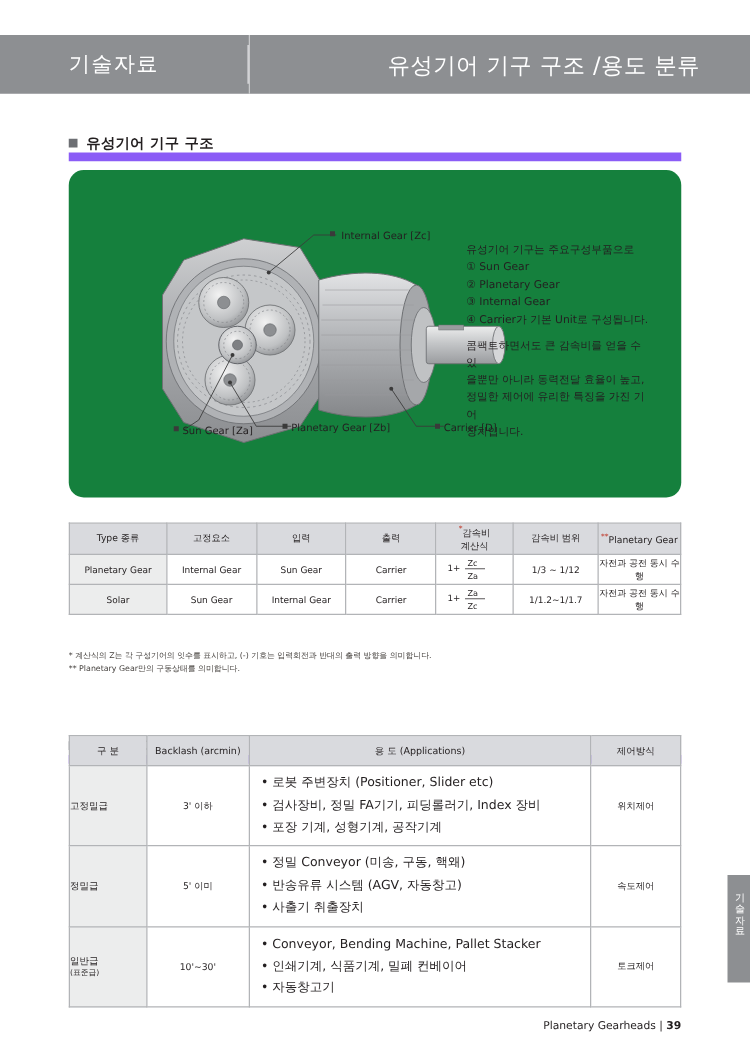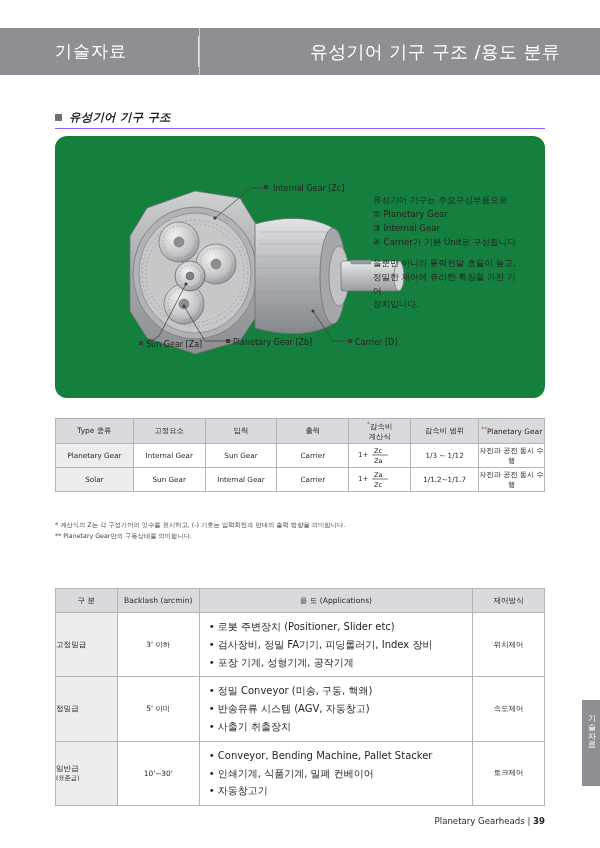--- a/index.html
+++ b/index.html
@@ -57,25 +57,24 @@
     font-size: 18px;
     letter-spacing: 0.3px;
   }
 
   
   .section-title {
     position: absolute;
     left: 55px;
     width: 490px;
     height: 22px;
-    border-bottom: 1px solid #8b5cf6;
+    border-bottom: 7px solid #8b5cf6;
     display: flex;
     align-items: center;
     gap: 7px;
-    font-style: italic;
   }
   .sq {
     width: 7px; height: 7px;
     background: #6d6f73;
     display: inline-block;
   }
   .section-title .txt {
     font-size: 11.5px;
     color: #231f20;
     font-weight: bold;
@@ -307,24 +306,26 @@
     </g>
 
     <text x="218" y="55" font-family="DejaVu Sans, sans-serif" font-size="8" fill="#231f20">Internal Gear [Zc]</text>
     <text x="91" y="211" font-family="DejaVu Sans, sans-serif" font-size="8" fill="#231f20">Sun Gear [Za]</text>
     <text x="178" y="209" font-family="DejaVu Sans, sans-serif" font-size="8" fill="#231f20">Planetary Gear [Zb]</text>
     <text x="300" y="209" font-family="DejaVu Sans, sans-serif" font-size="8" fill="#231f20">Carrier [D]</text>
   </svg>
 
   <div class="fig-text">
     <div>유성기어 기구는 주요구성부품으로</div>
+    <div>① Sun Gear</div>
     <div>② Planetary Gear</div>
     <div>③ Internal Gear</div>
     <div>④ Carrier가 기본 Unit로 구성됩니다.</div>
     <div style="height:7px;"></div>
+    <div>콤팩트하면서도 큰 감속비를 얻을 수 있</div>
     <div>을뿐만 아니라 동력전달 효율이 높고,</div>
     <div>정밀한 제어에 유리한 특징을 가진 기어</div>
     <div>장치입니다.</div>
   </div>
 </div>
 
 <table class="table1">
   <colgroup>
     <col style="width:78px">
       <col style="width:72px">

